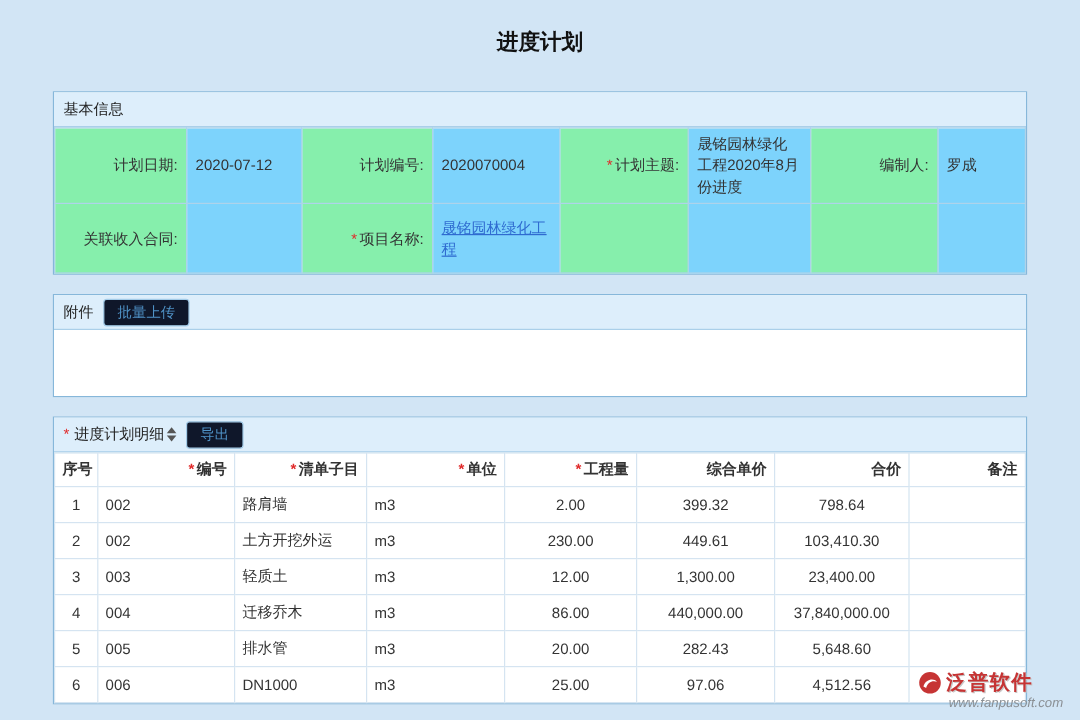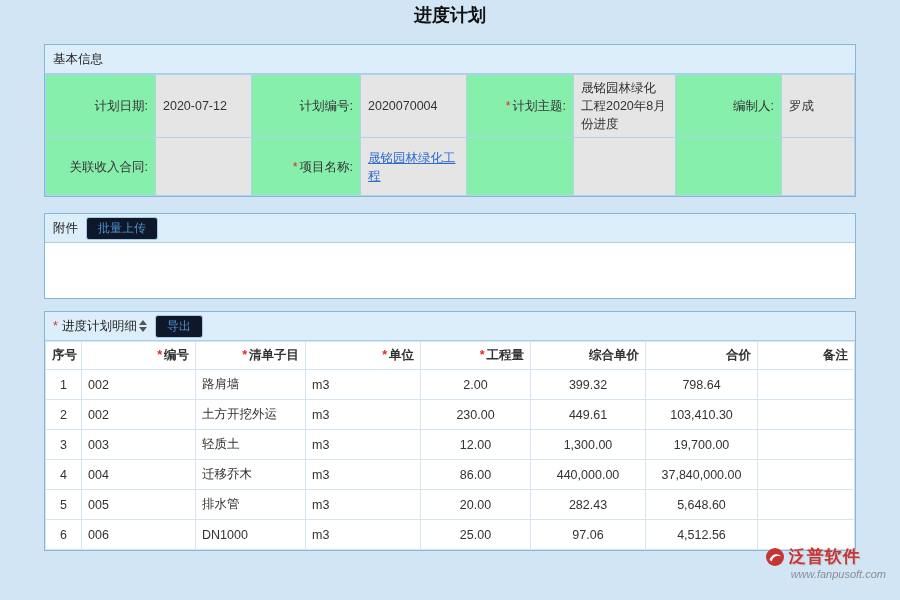--- a/index.html
+++ b/index.html
@@ -9,25 +9,25 @@
     font-family: "Liberation Sans", "DejaVu Sans", sans-serif;
     color: #222;
     position: relative;
     overflow: hidden;
   }
   .page-title {
     text-align: center;
     font-size: 18px;
     font-weight: bold;
     color: #111;
-    padding: 3px 0 13px;
+    padding: 23px 0 13px;
   }
   .box {
     width: 812px;
-    margin: 4px auto;
+    margin: 16px auto;
     background: #fff;
     border: 1px solid #86b7da;
   }
   #basic-box { margin-bottom: 16px; }
   #attach-box { margin-bottom: 12px; }
 
   .bar {
     display: flex;
     align-items: center;
     height: 29px;
@@ -59,21 +59,21 @@
     font-size: 12.5px;
   }
   .form-table tr { height: 58px; }
   .form-table td {
     border: 1px solid #aed3ea;
     padding: 4px 7px;
     vertical-align: middle;
     line-height: 1.45;
   }
   .form-table td.label { background: #86efac; text-align: right; color: #333; }
-  .form-table td.value { background: #e5e5e5; text-align: left; color: #333; }
+  .form-table td.value { background: #7dd3fc; text-align: left; color: #333; }
   .link { color: #2f6bd0; text-decoration: underline; cursor: pointer; }
 
   
   .attach-table { width: 100%; border-collapse: collapse; table-layout: fixed; }
   .attach-table th {
     height: 36px;
     border-right: 1px solid #d8e6f2;
     border-bottom: 1px solid #d8e6f2;
     font-size: 12.5px;
     font-weight: bold;
@@ -116,21 +116,21 @@
     text-align: right;
     color: #333;
     background: #fff;
   }
   .details-table td { height: 30px; color: #333; }
   .details-table td.c0 { text-align: center; }
   .details-table td.c1, .details-table td.c2, .details-table td.c3, .details-table td.c7 { text-align: left; }
   .details-table td.c4, .details-table td.c5, .details-table td.c6 { text-align: center; }
 
   
-  .watermark { position: absolute; right: 14px; bottom: 20px; }
+  .watermark { position: absolute; right: 14px; bottom: 8px; }
   .wm-top { display: flex; align-items: center; gap: 4px; }
   .wm-brand { font-size: 17px; font-weight: bold; color: #c63434; text-shadow: 1px 1px 0 #c9c9c9; letter-spacing: 1px; }
   .wm-url { font-size: 11px; color: #8a8f94; font-style: italic; margin-top: 0; padding-left: 26px; }
 </style>
 </head>
 <body>
 
 <div class="page-title">进度计划</div>
 
 <section class="box" id="basic-box">
@@ -243,21 +243,21 @@
           <td class="c6">103,410.30</td>
           <td class="c7"></td>
         </tr>
         <tr>
           <td class="c0">3</td>
           <td class="c1">003</td>
           <td class="c2">轻质土</td>
           <td class="c3">m3</td>
           <td class="c4">12.00</td>
           <td class="c5">1,300.00</td>
-          <td class="c6">19,700.00</td>
+          <td class="c6">23,400.00</td>
           <td class="c7"></td>
         </tr>
         <tr>
           <td class="c0">4</td>
           <td class="c1">004</td>
           <td class="c2">迁移乔木</td>
           <td class="c3">m3</td>
           <td class="c4">86.00</td>
           <td class="c5">440,000.00</td>
           <td class="c6">37,840,000.00</td>

